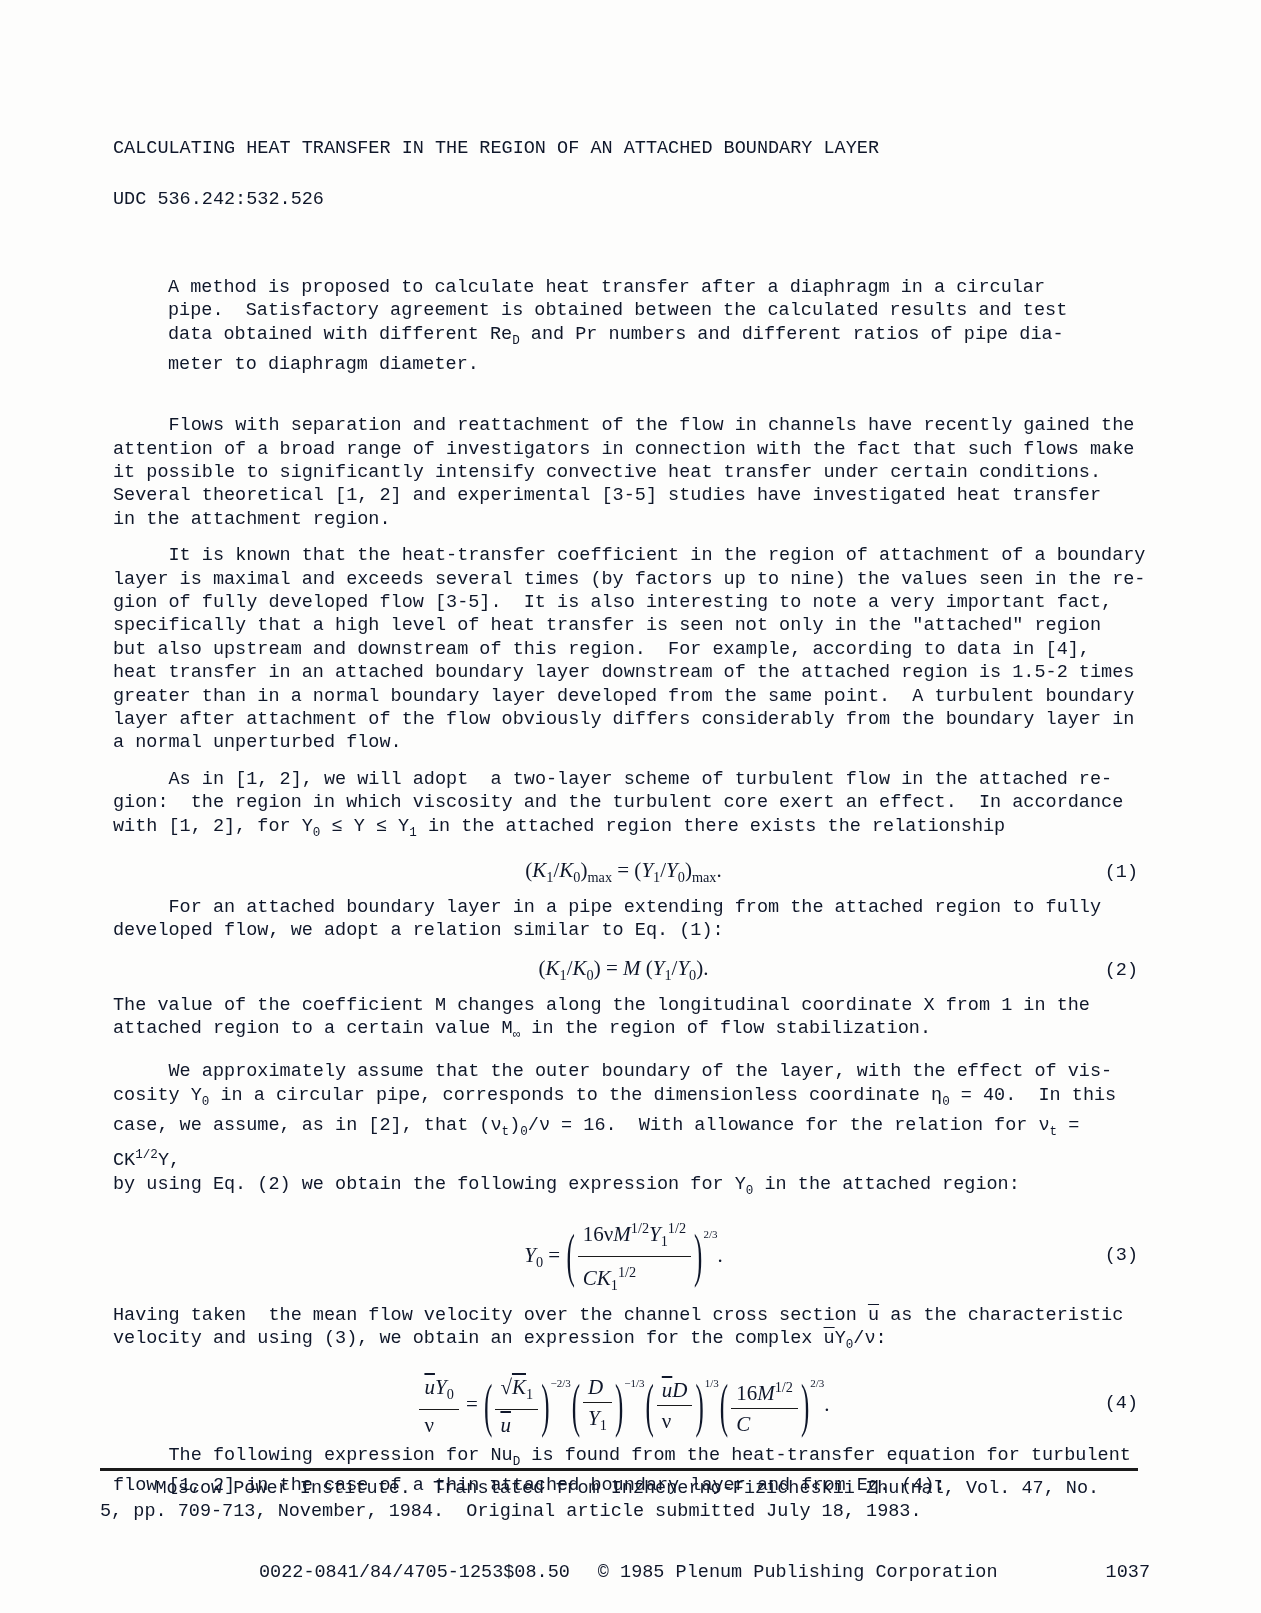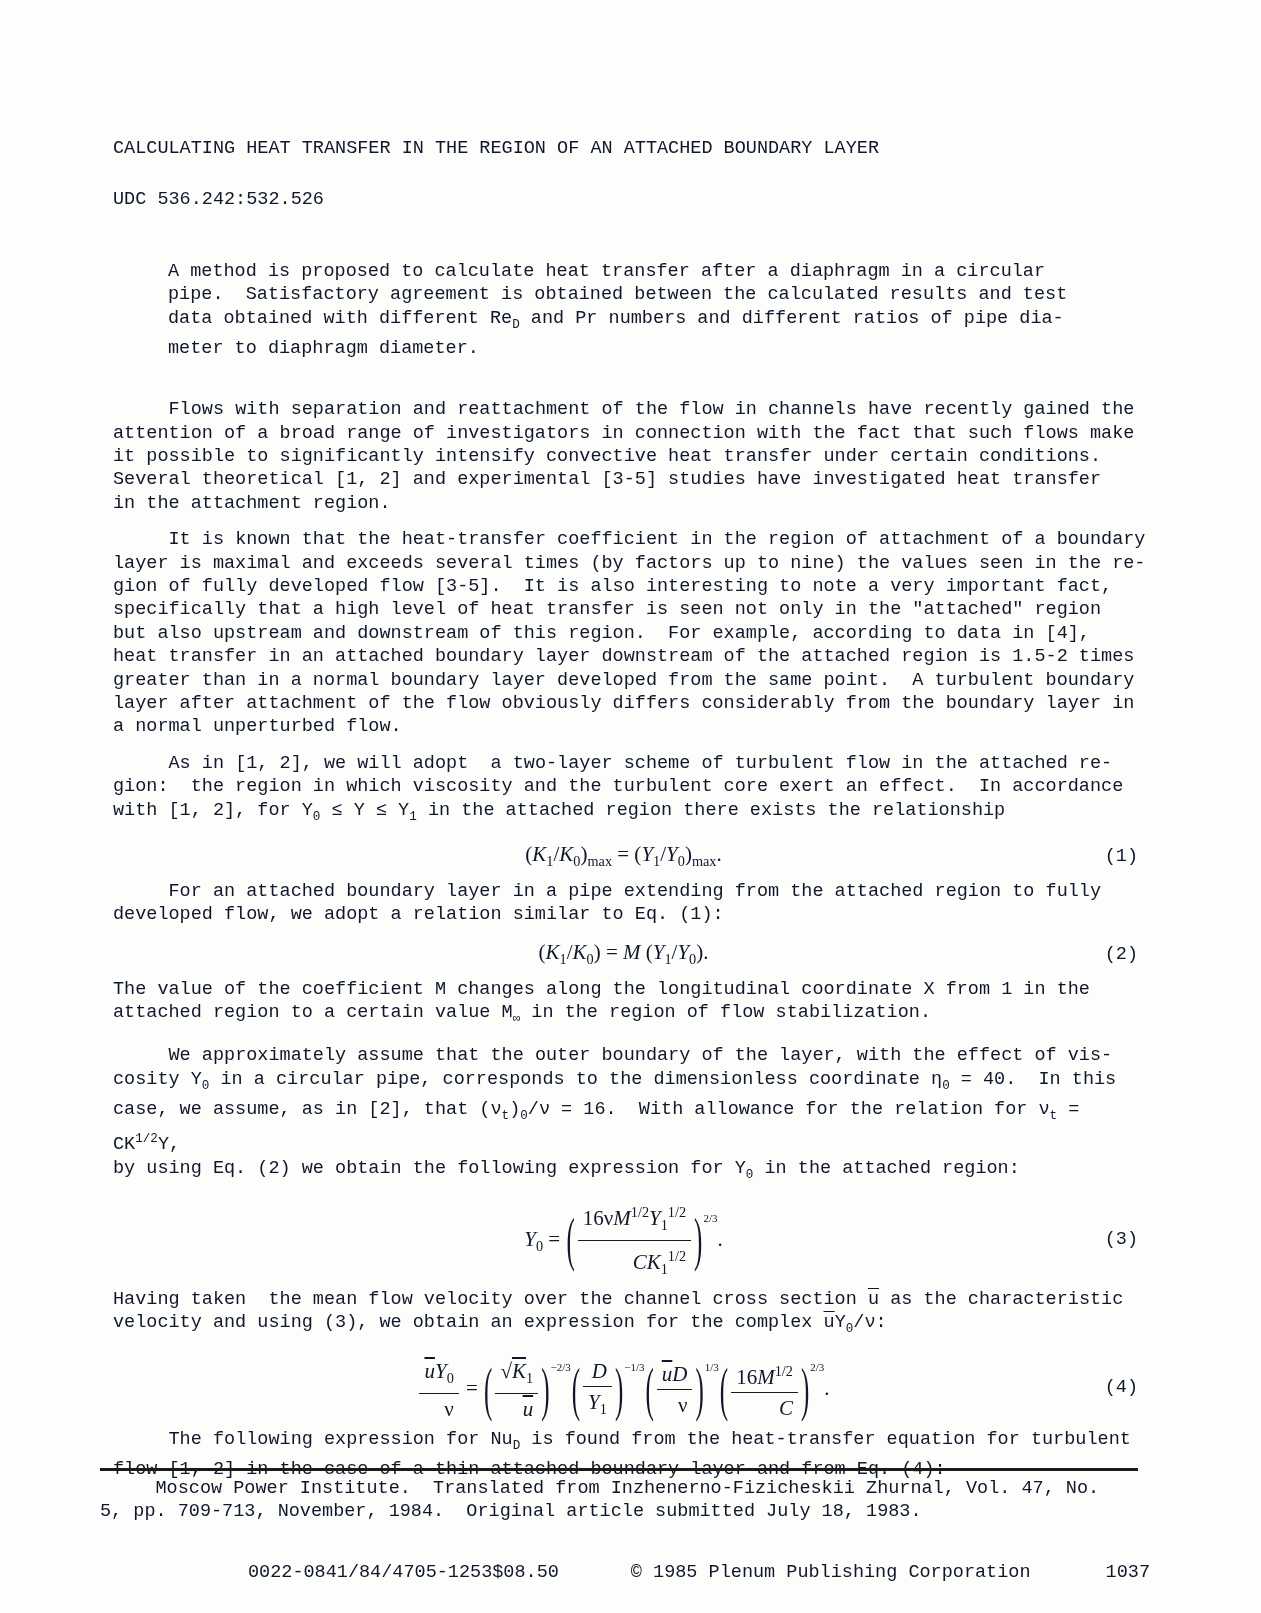--- a/index.html
+++ b/index.html
@@ -24,21 +24,21 @@
   }
   .byline-row {
     display: flex;
     justify-content: space-between;
     align-items: flex-start;
     margin-top: 28px;
   }
   .authors { margin-left: 55px; white-space: pre-wrap; }
   .udc { white-space: nowrap; }
   .abstract {
-    margin: 48px 0 38px 55px;
+    margin: 64px 0 38px 55px;
     white-space: pre-wrap;
   }
   p.para { margin: 0 0 13px 0; white-space: pre-wrap; }
   sub { font-size: 0.68em; }
   sup { font-size: 0.68em; }
   .ol { text-decoration: overline; }
   .equation {
     position: relative;
     text-align: center;
     margin: 4px 16px 7px 0;
@@ -52,21 +52,21 @@
     position: absolute;
     right: -4px;
     top: 50%;
     transform: translateY(-50%);
     font-family: "Liberation Mono", "DejaVu Sans Mono", monospace;
     font-size: 18.5px;
   }
   .frac {
     display: inline-block;
     vertical-align: middle;
-    text-align: right;
+    text-align: left;
     margin: 0 2px;
     font-family: Liberation Serif, serif;
   }
   .frac .num { display: block; padding: 0 5px 3px 5px; border-bottom: 1.5px solid #1b1b1b; }
   .frac .den { display: block; padding: 3px 5px 0 5px; }
   .bp {
     display: inline-block;
     transform: scaleY(2.35);
     font-size: 25px;
     vertical-align: middle;
@@ -79,26 +79,25 @@
   .footnote-area {
     position: absolute;
     left: 100px;
     right: 123px;
     top: 1468px;
   }
   .fn-rule { height: 3px; background: #1b1b1b; margin-bottom: 6px; }
   .fn-text { white-space: pre-wrap; }
   .footer-line {
     position: absolute;
-    left: 116px;
+    left: 127px;
     right: 111px;
     top: 1561px;
     display: flex;
     align-items: center;
-    gap: 44px;
   }
   .footer-code { margin-left: 132px; }
   .footer-copy { margin-left: 28px; }
   .footer-page { margin-left: auto; }
 </style>
 </head>
 <body>
 
 <div class="page">
   <div class="content">

